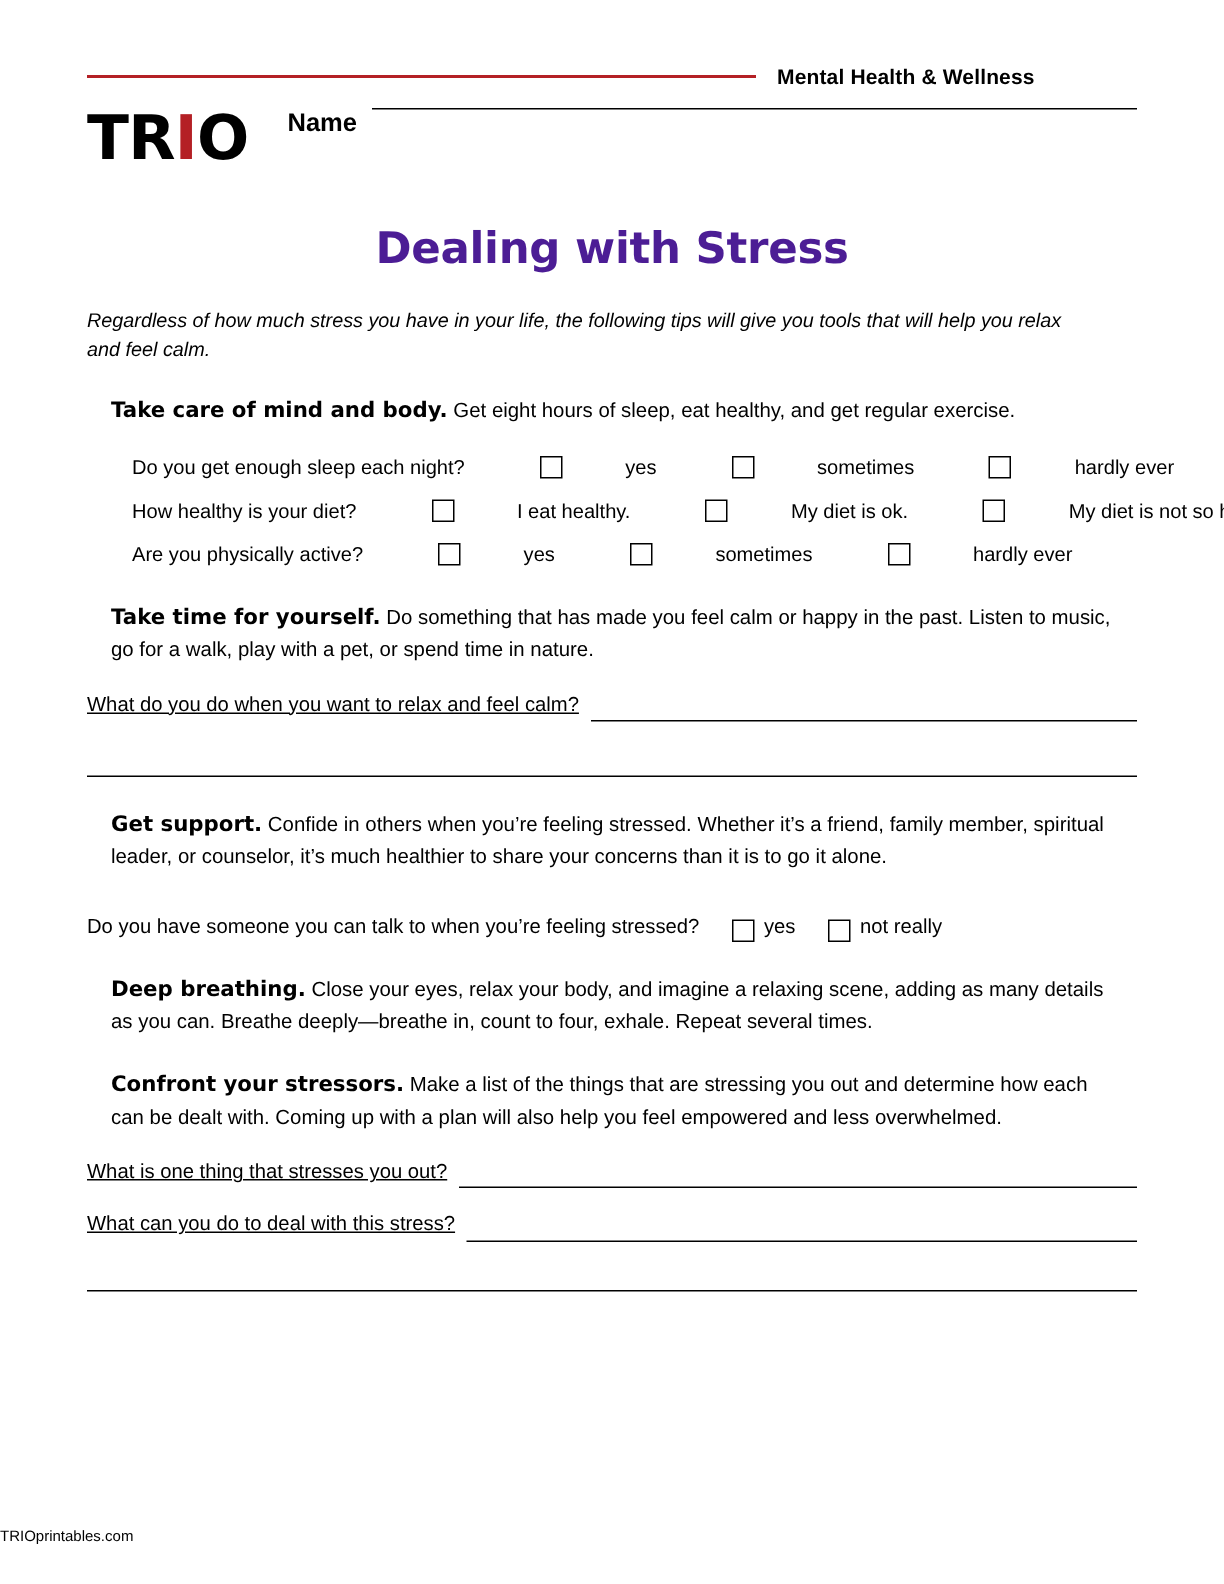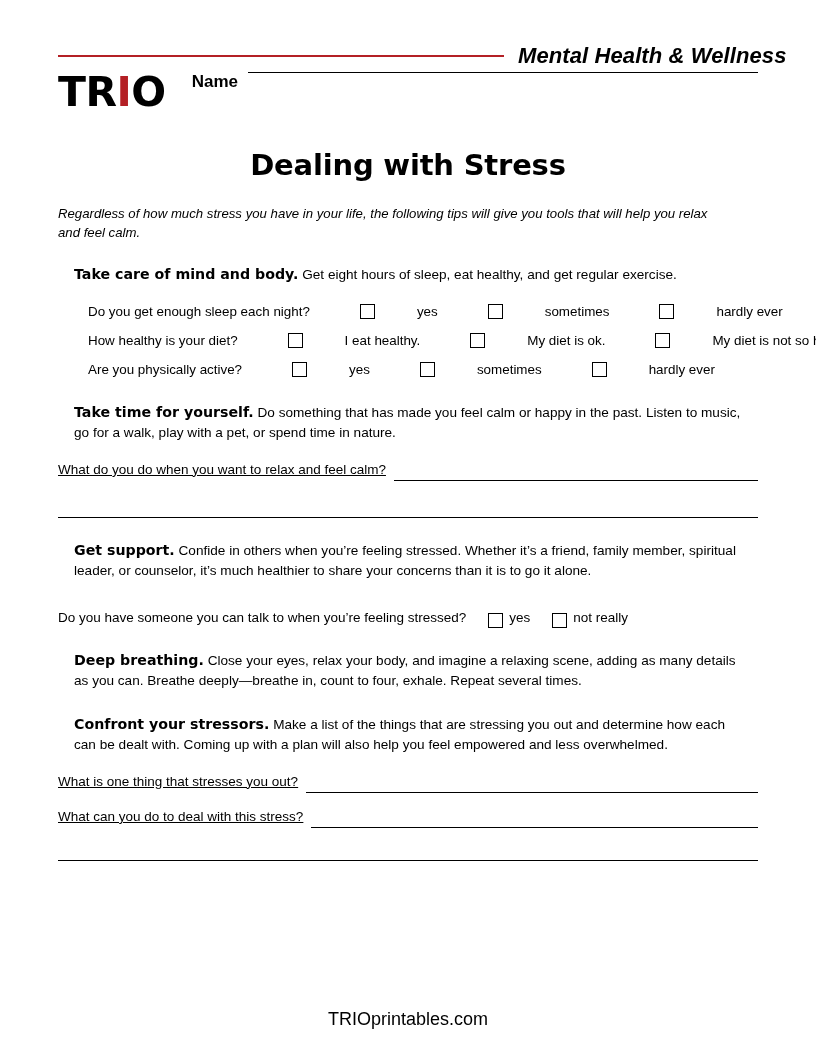--- a/index.html
+++ b/index.html
@@ -36,23 +36,22 @@
     display: flex;
     align-items: center;
   }
   .header-rule {
     height: 2px;
     background: #b42025;
     width: 446px;
     flex: none;
   }
   .header-title {
-    font-size: 22px;
-    font-weight: bold;
-    font-style: italic;
+    font-size: 14px;
+    font-weight: bold;
     white-space: nowrap;
     margin-left: 14px;
     letter-spacing: 0.1px;
   }
 
   
   .logo-row {
     position: relative;
     display: flex;
     align-items: flex-start;
@@ -81,21 +80,21 @@
     flex: 1;
     border-bottom: 1.3px solid #000;
     margin-left: 10px;
     margin-bottom: 8px;
     height: 0;
   }
 
   
   .doc-title {
     text-align: center;
-    color: #000000;
+    color: #4c1d95;
     font-size: 29px;
     font-weight: bold;
     font-family: "DejaVu Sans", sans-serif;
     margin-top: 24px;
     letter-spacing: -0.2px;
   }
 
   
   .intro {
     font-style: italic;
@@ -186,22 +185,22 @@
     line-height: 1.45;
     margin-top: 34px;
     max-width: 660px;
   }
 
   .site {
     position: absolute;
     bottom: 26px;
     left: 0;
     right: 0;
-    text-align: center;
-    font-size: 18px;
+    text-align: left;
+    font-size: 10px;
   }
 </style>
 </head>
 <body>
 
 <div class="page">
 
   <div class="header">
     <div class="header-rule-wrap">
       <div class="header-rule"></div>

